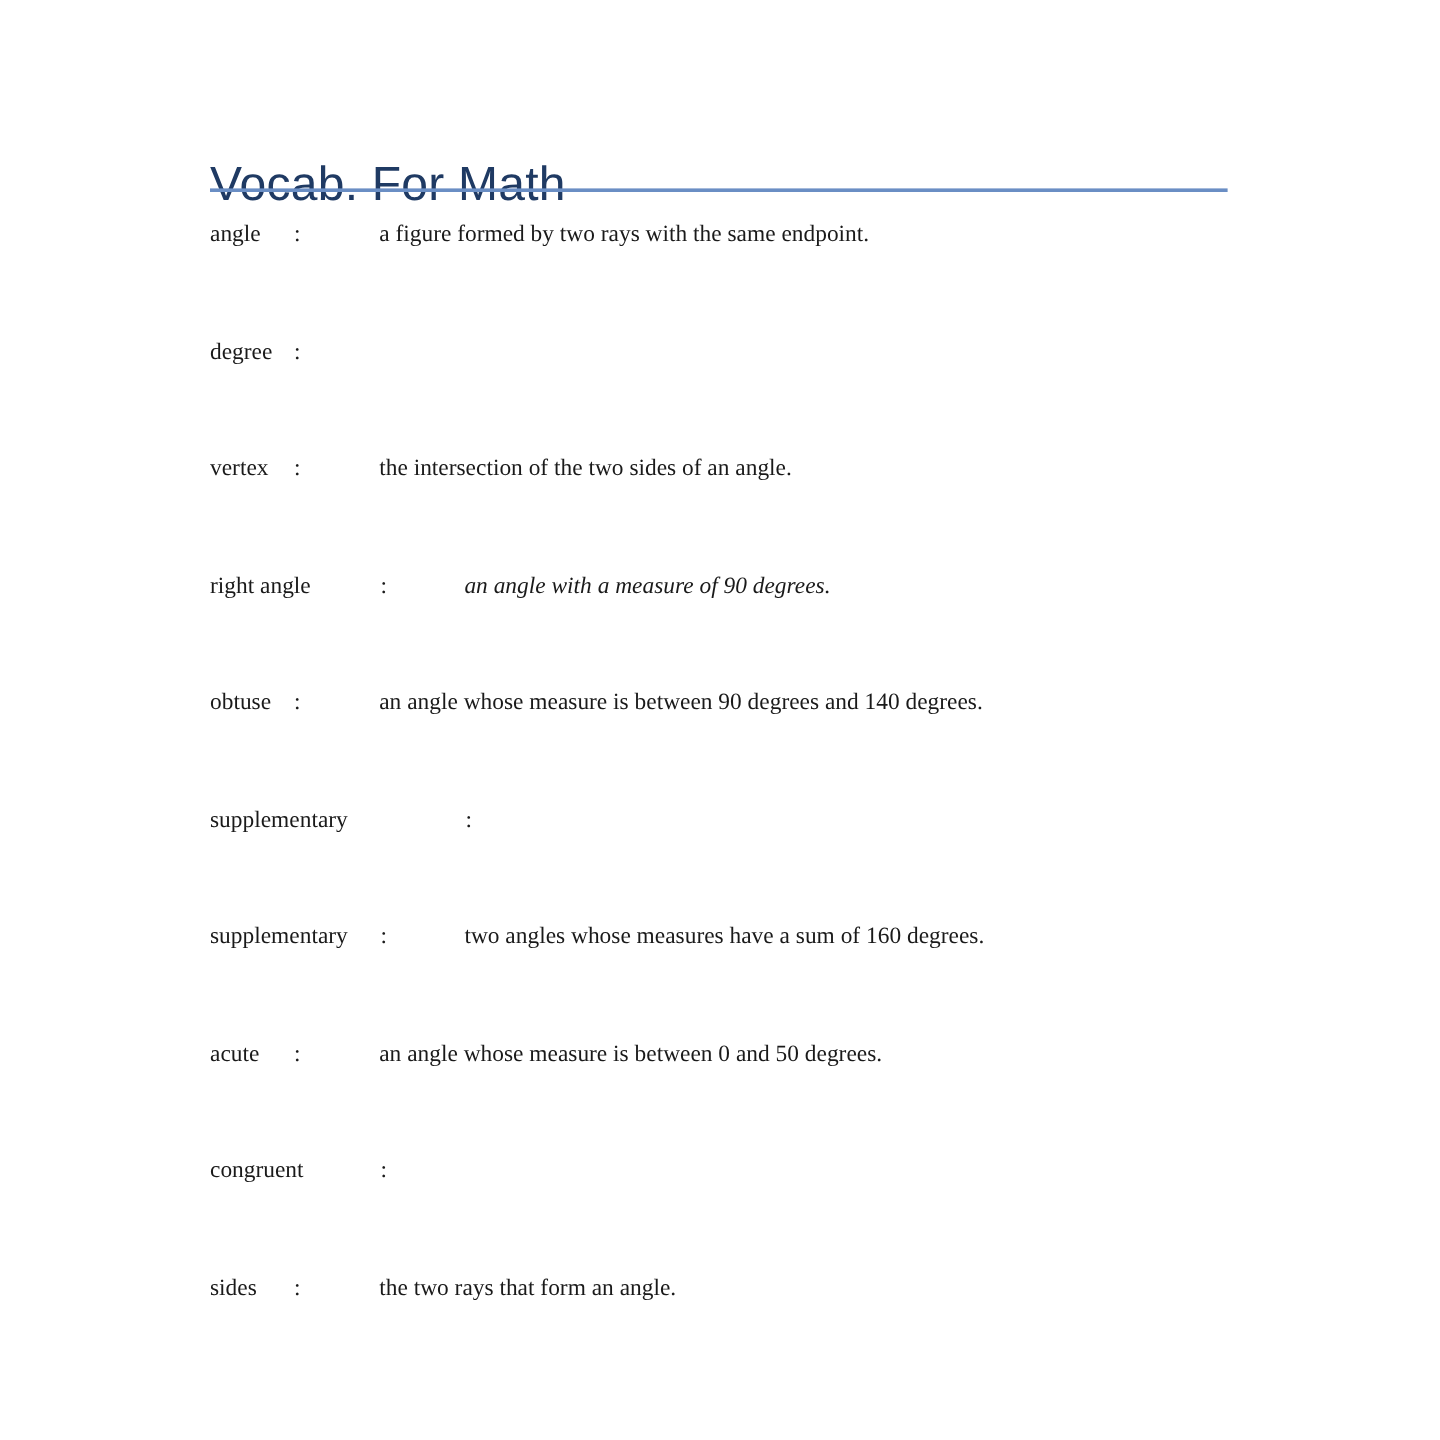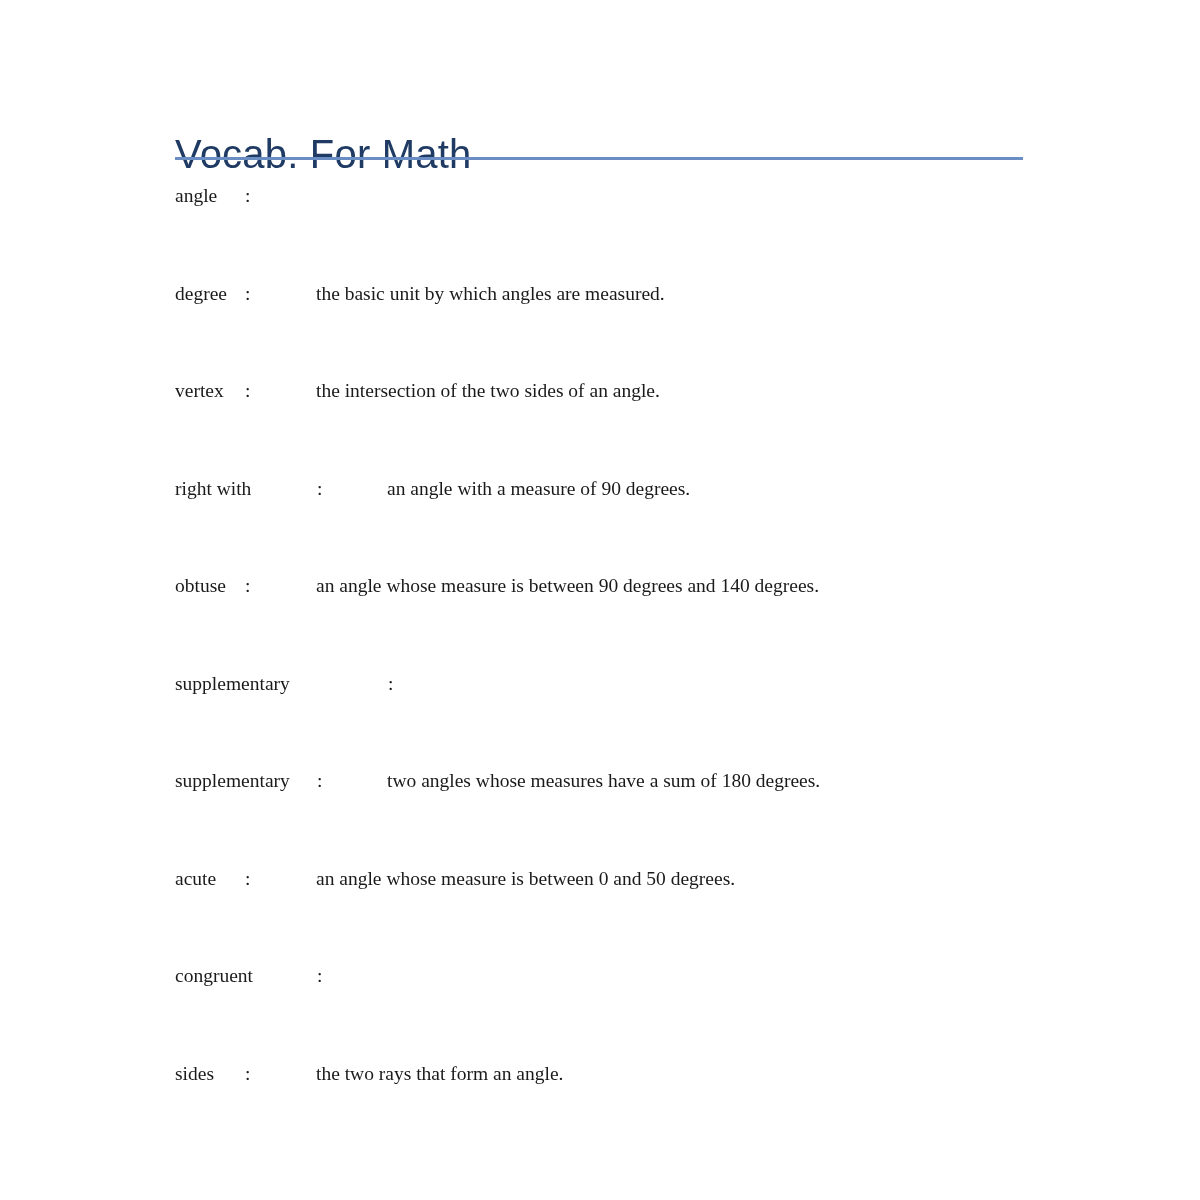--- a/index.html
+++ b/index.html
@@ -76,21 +76,21 @@
   .definition {
     position: absolute;
     top: 0;
   }
 
   
   .stop-a .colon      { left: 245px; }
   .stop-a .definition { left: 316px; }
 
   .stop-b .colon      { left: 317px; }
-  .stop-b .definition { left: 387px; }
+  .stop-b .definition { left: 387px; font-style: italic; }
 
   .stop-c .colon      { left: 388px; }
   .stop-c .definition { left: 457px; }
 
   
   .stop-attached .colon      { left: 317px; }
   .stop-attached .definition { left: 387px; }
 </style>
 </head>
 <body>
@@ -98,49 +98,49 @@
 <div class="page">
 
   <h1 class="doc-title">Vocab. For Math</h1>
 
   <div class="title-rule"></div>
 
   <div class="vocab-list">
       <div class="vocab-row stop-a">
         <span class="term">angle</span>
         <span class="colon">:</span>
+        <span class="definition">a figure formed by two rays with the same endpoint.</span>
       </div>
       <div class="vocab-row stop-a">
         <span class="term">degree</span>
         <span class="colon">:</span>
-        <span class="definition">the basic unit by which angles are measured.</span>
       </div>
       <div class="vocab-row stop-a">
         <span class="term">vertex</span>
         <span class="colon">:</span>
         <span class="definition">the intersection of the two sides of an angle.</span>
       </div>
       <div class="vocab-row stop-b">
-        <span class="term">right with</span>
+        <span class="term">right angle</span>
         <span class="colon">:</span>
         <span class="definition">an angle with a measure of 90 degrees.</span>
       </div>
       <div class="vocab-row stop-a">
         <span class="term">obtuse</span>
         <span class="colon">:</span>
         <span class="definition">an angle whose measure is between 90 degrees and 140 degrees.</span>
       </div>
       <div class="vocab-row stop-c">
         <span class="term">supplementary</span>
         <span class="colon">:</span>
       </div>
       <div class="vocab-row stop-attached">
         <span class="term">supplementary</span>
         <span class="colon">:</span>
-        <span class="definition">two angles whose measures have a sum of 180 degrees.</span>
+        <span class="definition">two angles whose measures have a sum of 160 degrees.</span>
       </div>
       <div class="vocab-row stop-a">
         <span class="term">acute</span>
         <span class="colon">:</span>
         <span class="definition">an angle whose measure is between 0 and 50 degrees.</span>
       </div>
       <div class="vocab-row stop-b">
         <span class="term">congruent</span>
         <span class="colon">:</span>
       </div>

